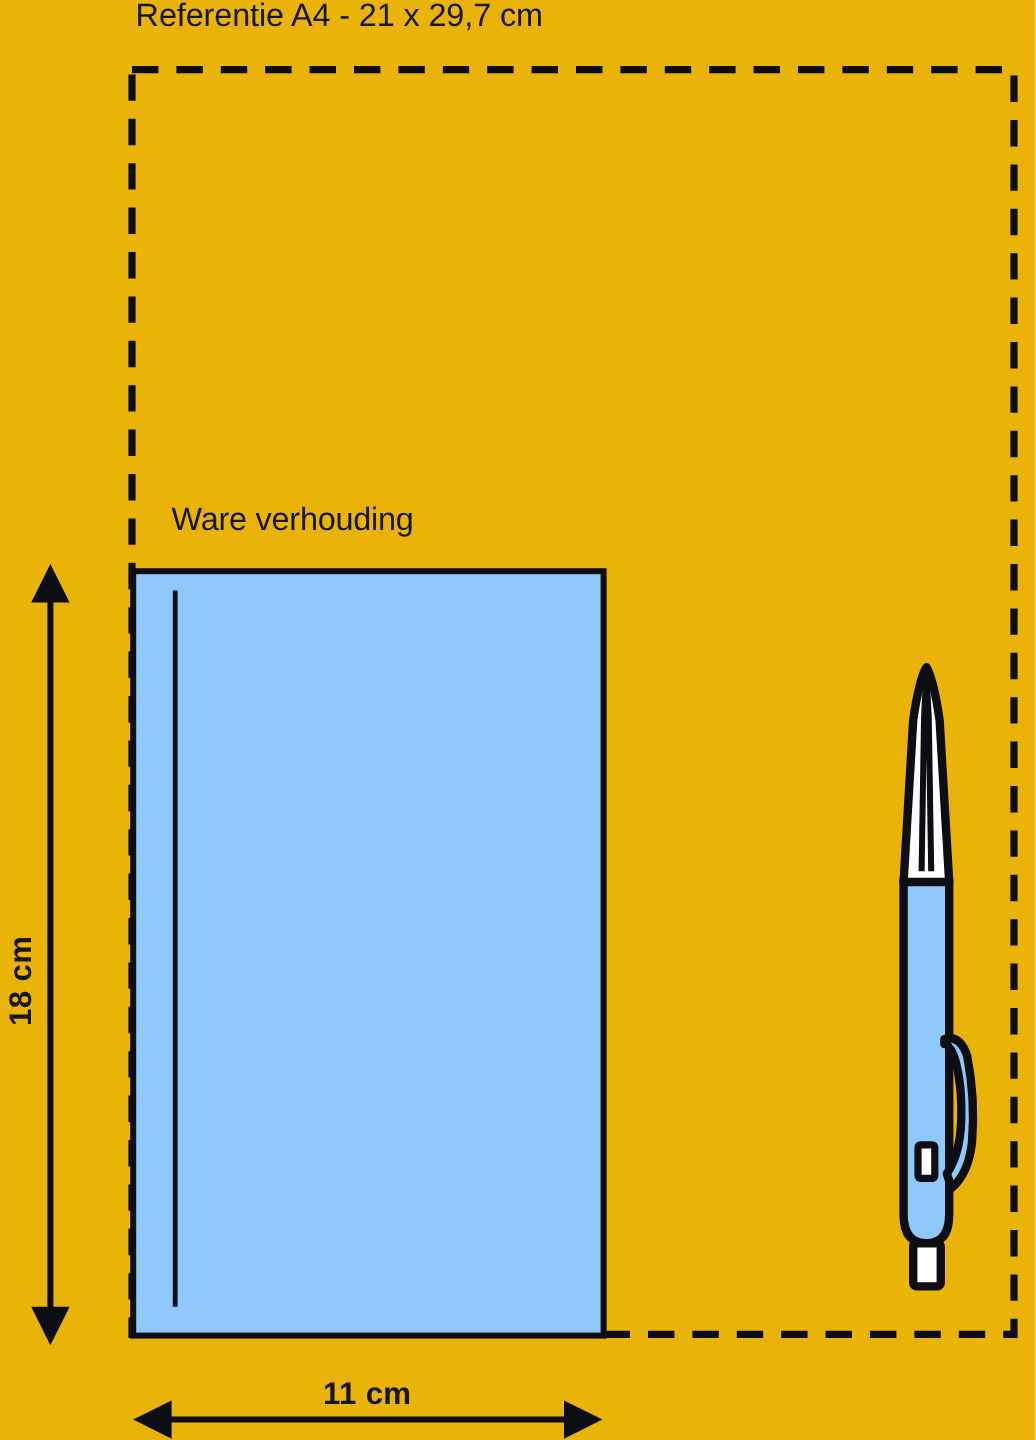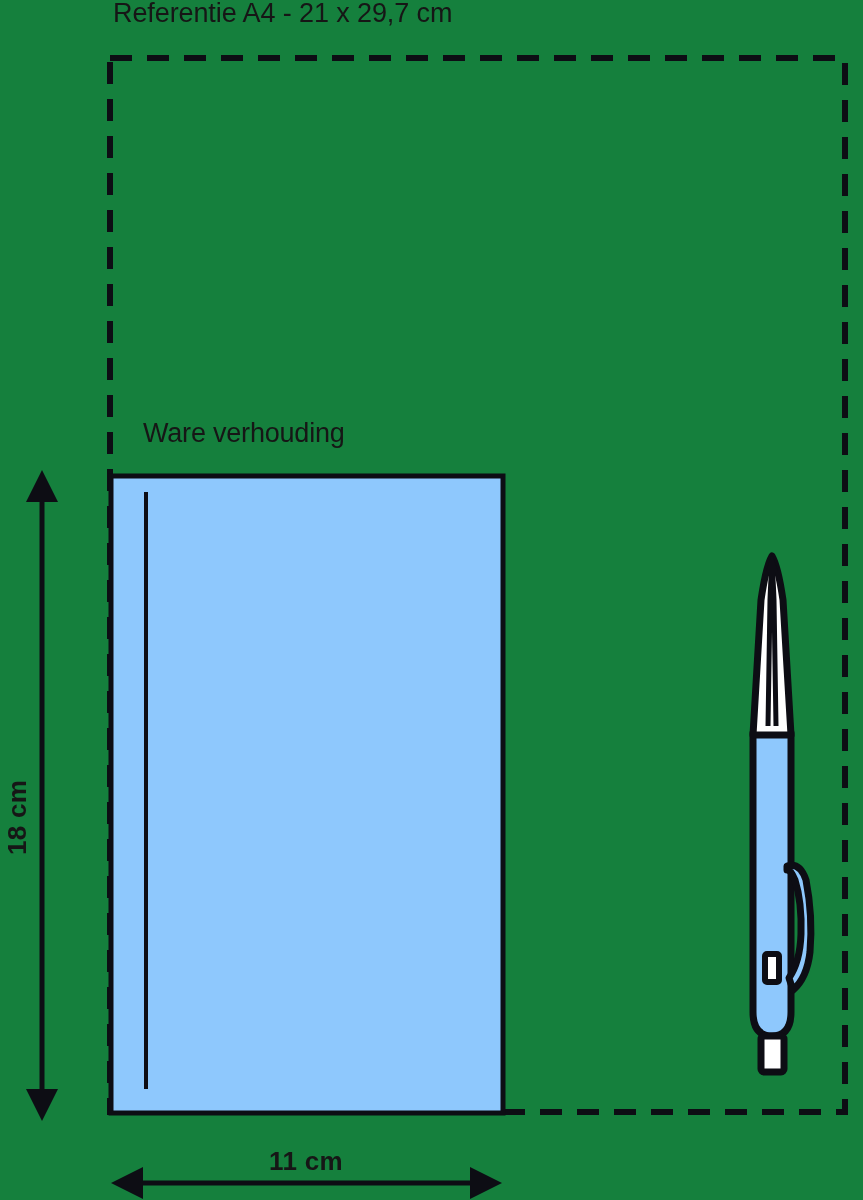--- a/index.html
+++ b/index.html
@@ -9,21 +9,21 @@
     background: #ffffff;
   }
   body {
     font-family: "Liberation Sans", sans-serif;
     color: #111111;
   }
   #stage {
     position: relative;
     width: 863px;
     height: 1200px;
-    background: #15803d;
+    background: #eab308;
     overflow: hidden;
   }
   #diagram-svg {
     position: absolute;
     left: 0;
     top: 0;
     width: 863px;
     height: 1200px;
     display: block;
   }

